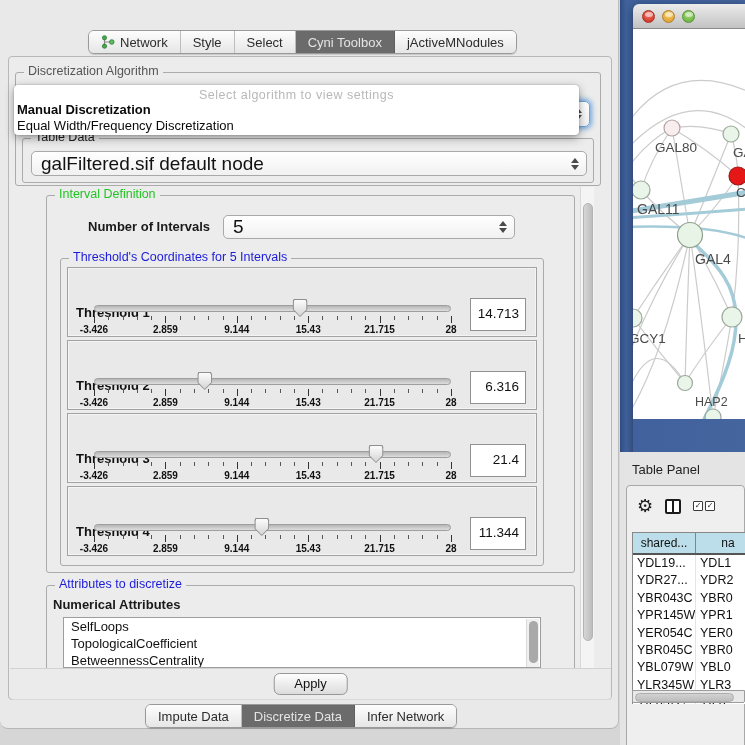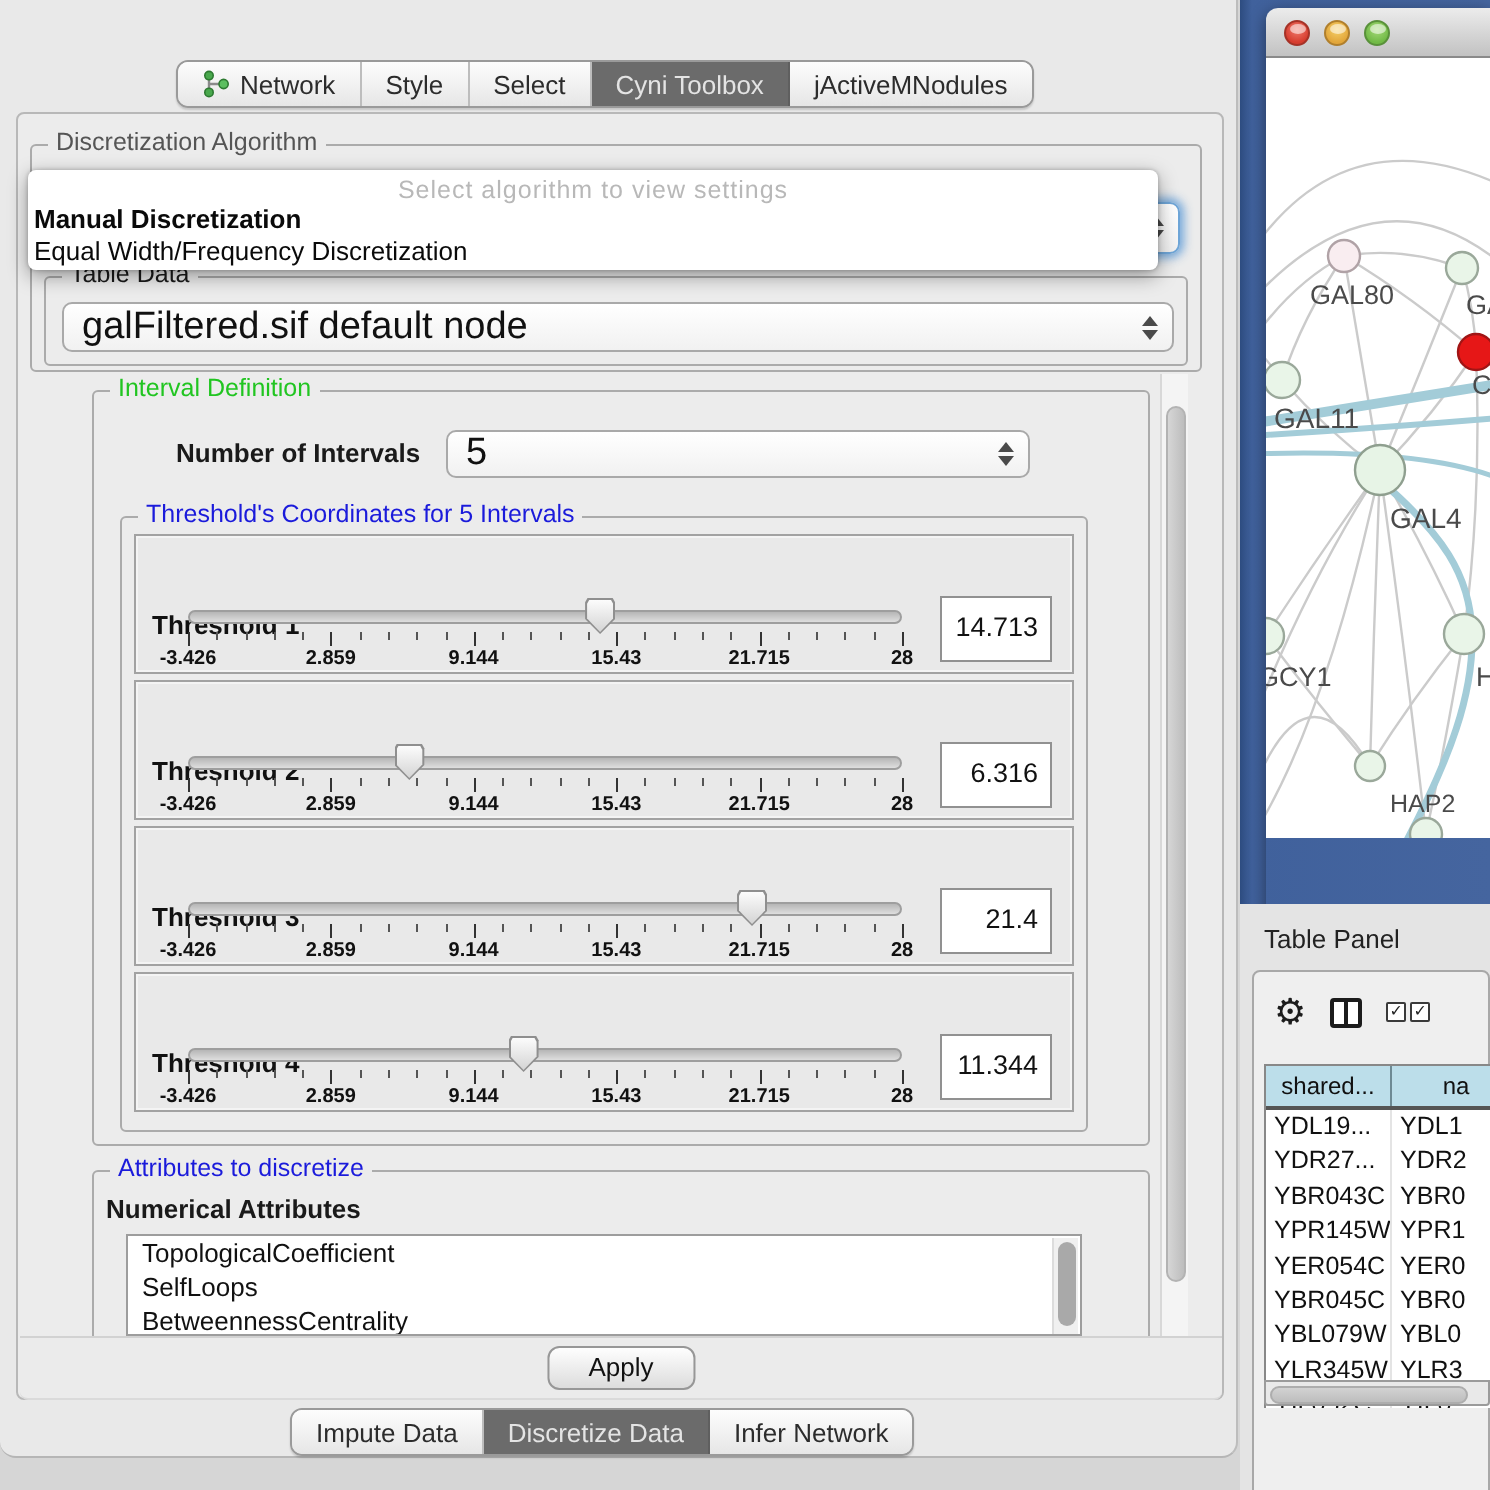--- a/index.html
+++ b/index.html
@@ -385,22 +385,22 @@
               </div>
           </div>
         </div>
 
         <div class="groupbox" style="left:4px;top:398px;width:529px;height:100px;">
           <span class="group-title gt-blue">Attributes to discretize</span>
           <div style="position:absolute;left:6px;top:11px;font-weight:bold;">Numerical Attributes</div>
         </div>
         <div id="attr-list">
 
-        <div class="attr-item">TopologicalCoefficient</div>
-            <div class="attr-item">SelfLoops</div>
+        <div class="attr-item">SelfLoops</div>
+            <div class="attr-item">TopologicalCoefficient</div>
             <div class="attr-item">BetweennessCentrality</div>
             <div id="attr-scroll">
               <div id="attr-thumb"></div>
             </div>
           </div>
 
         <div class="vscrollbar">
           <div class="vscroll-thumb" style="top:16px;height:438px;"></div>
         </div>
       </div>

